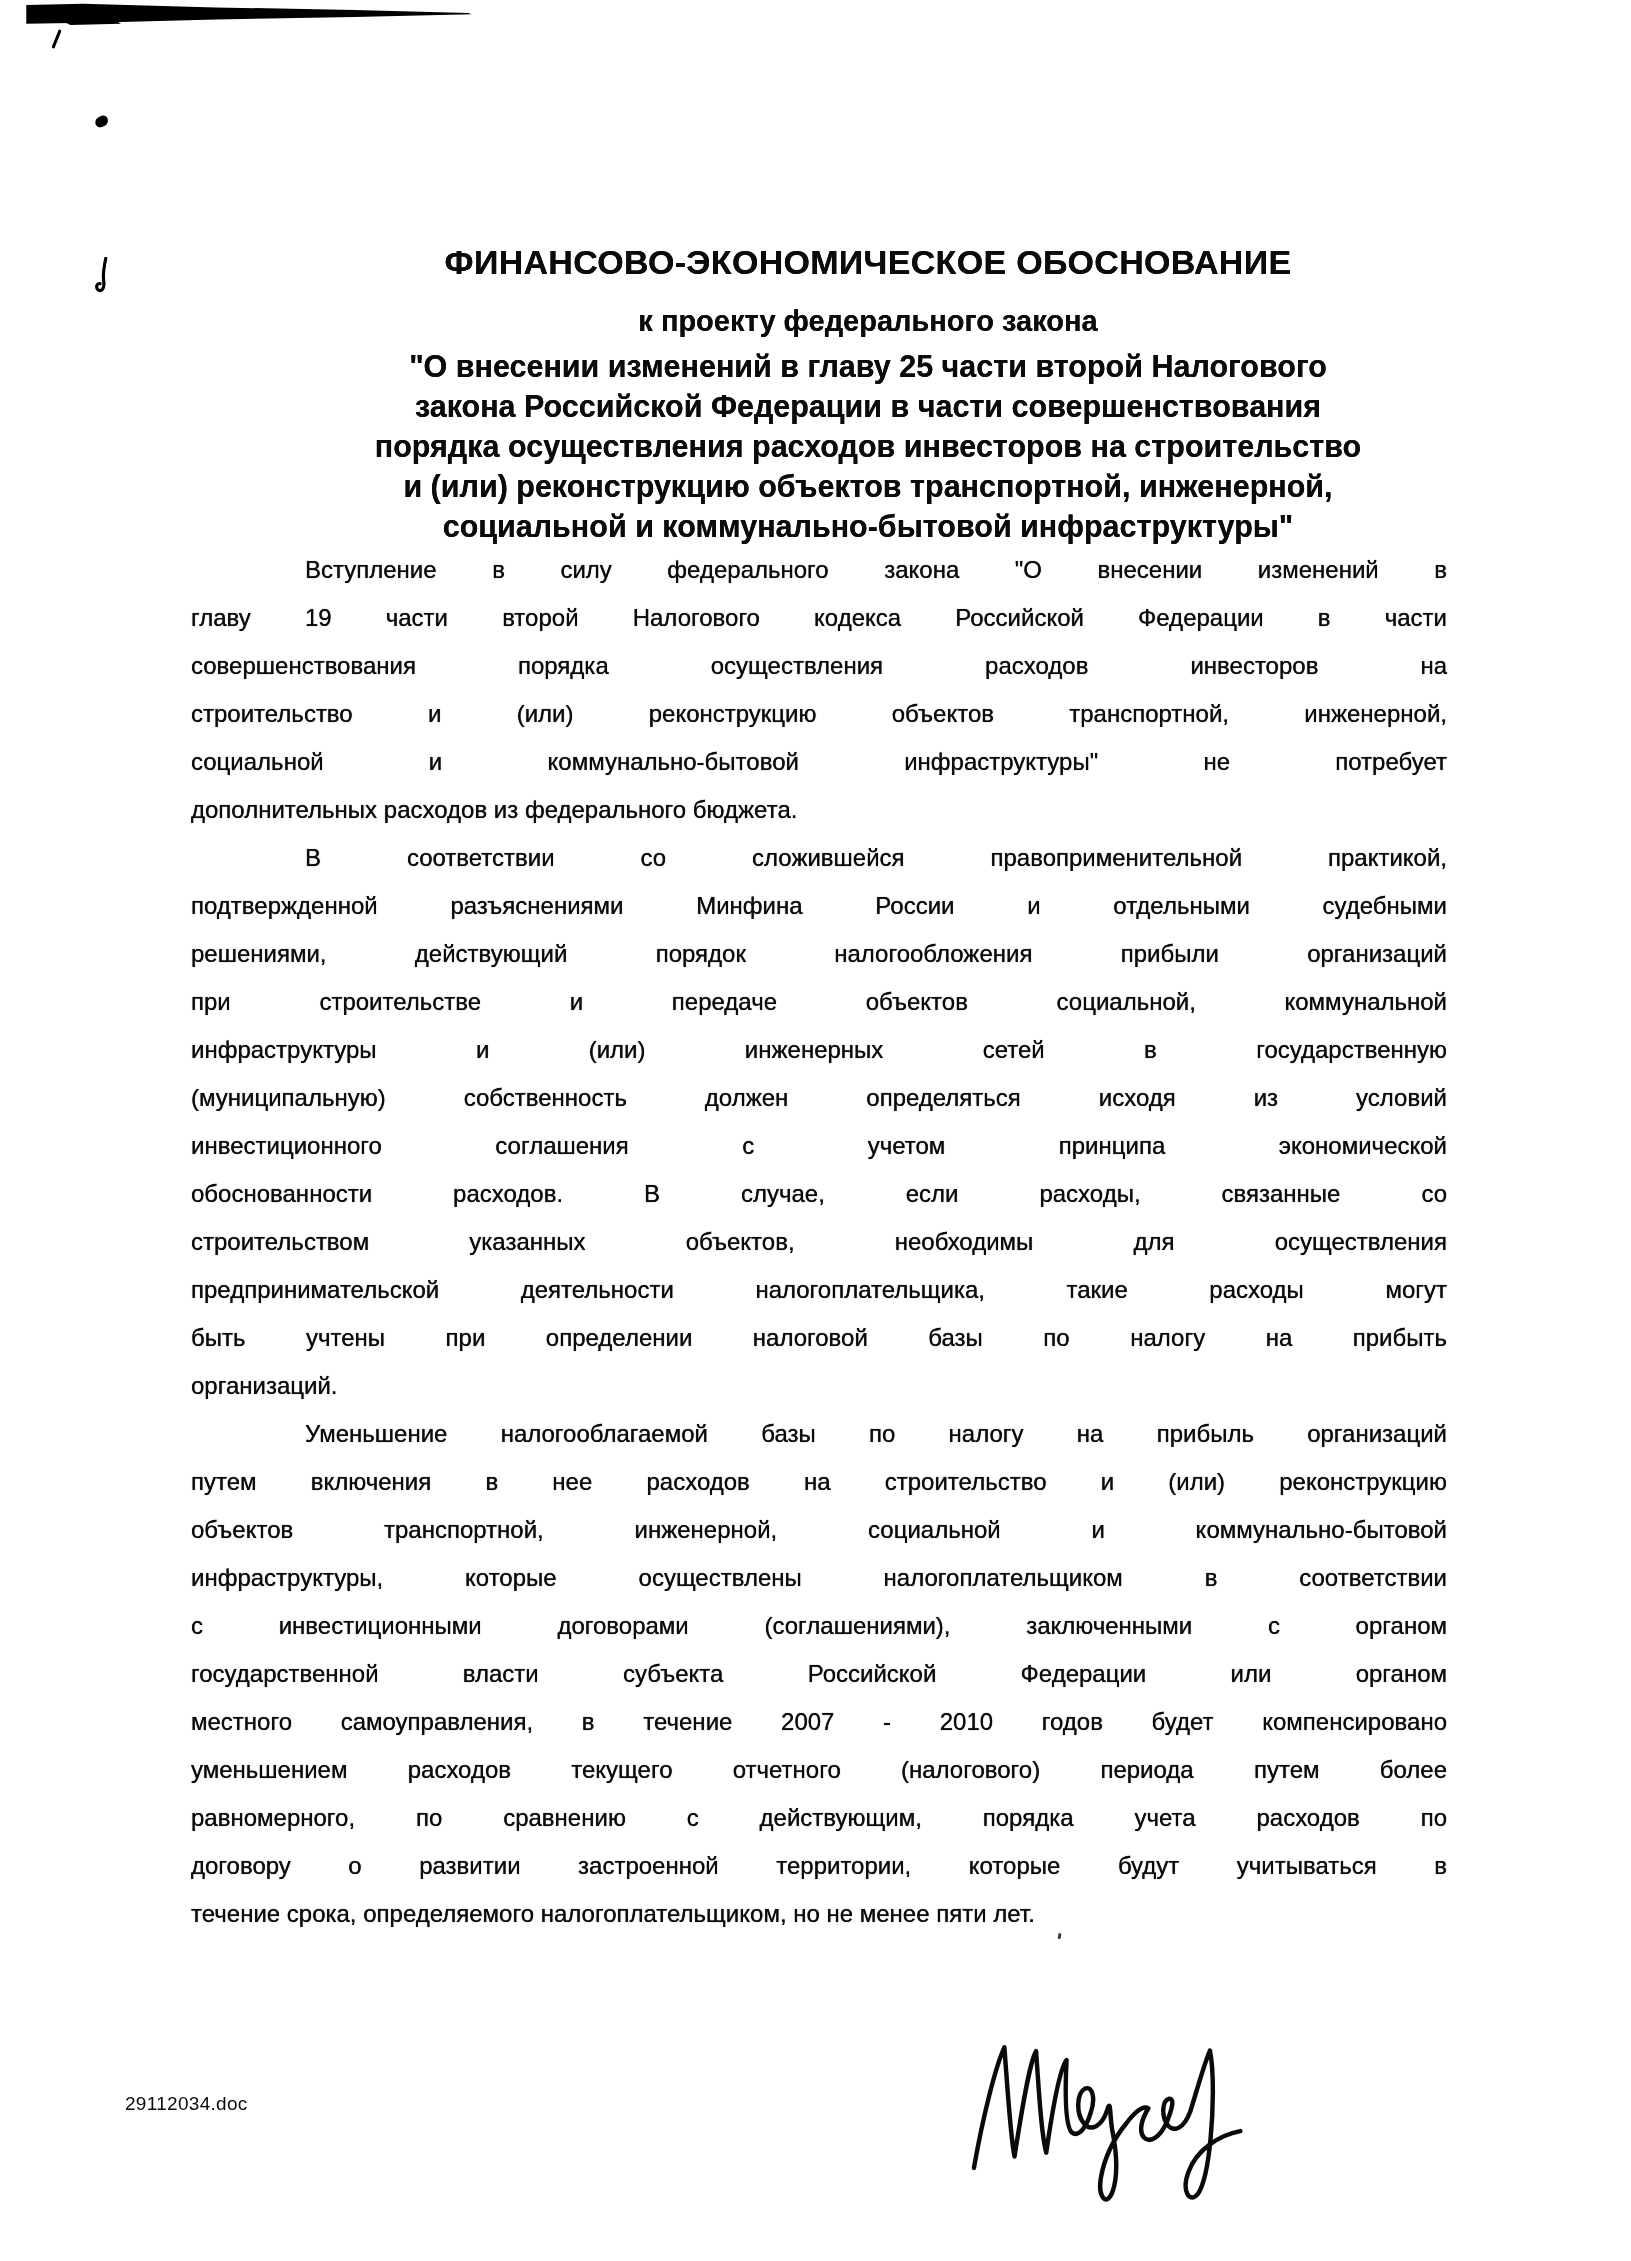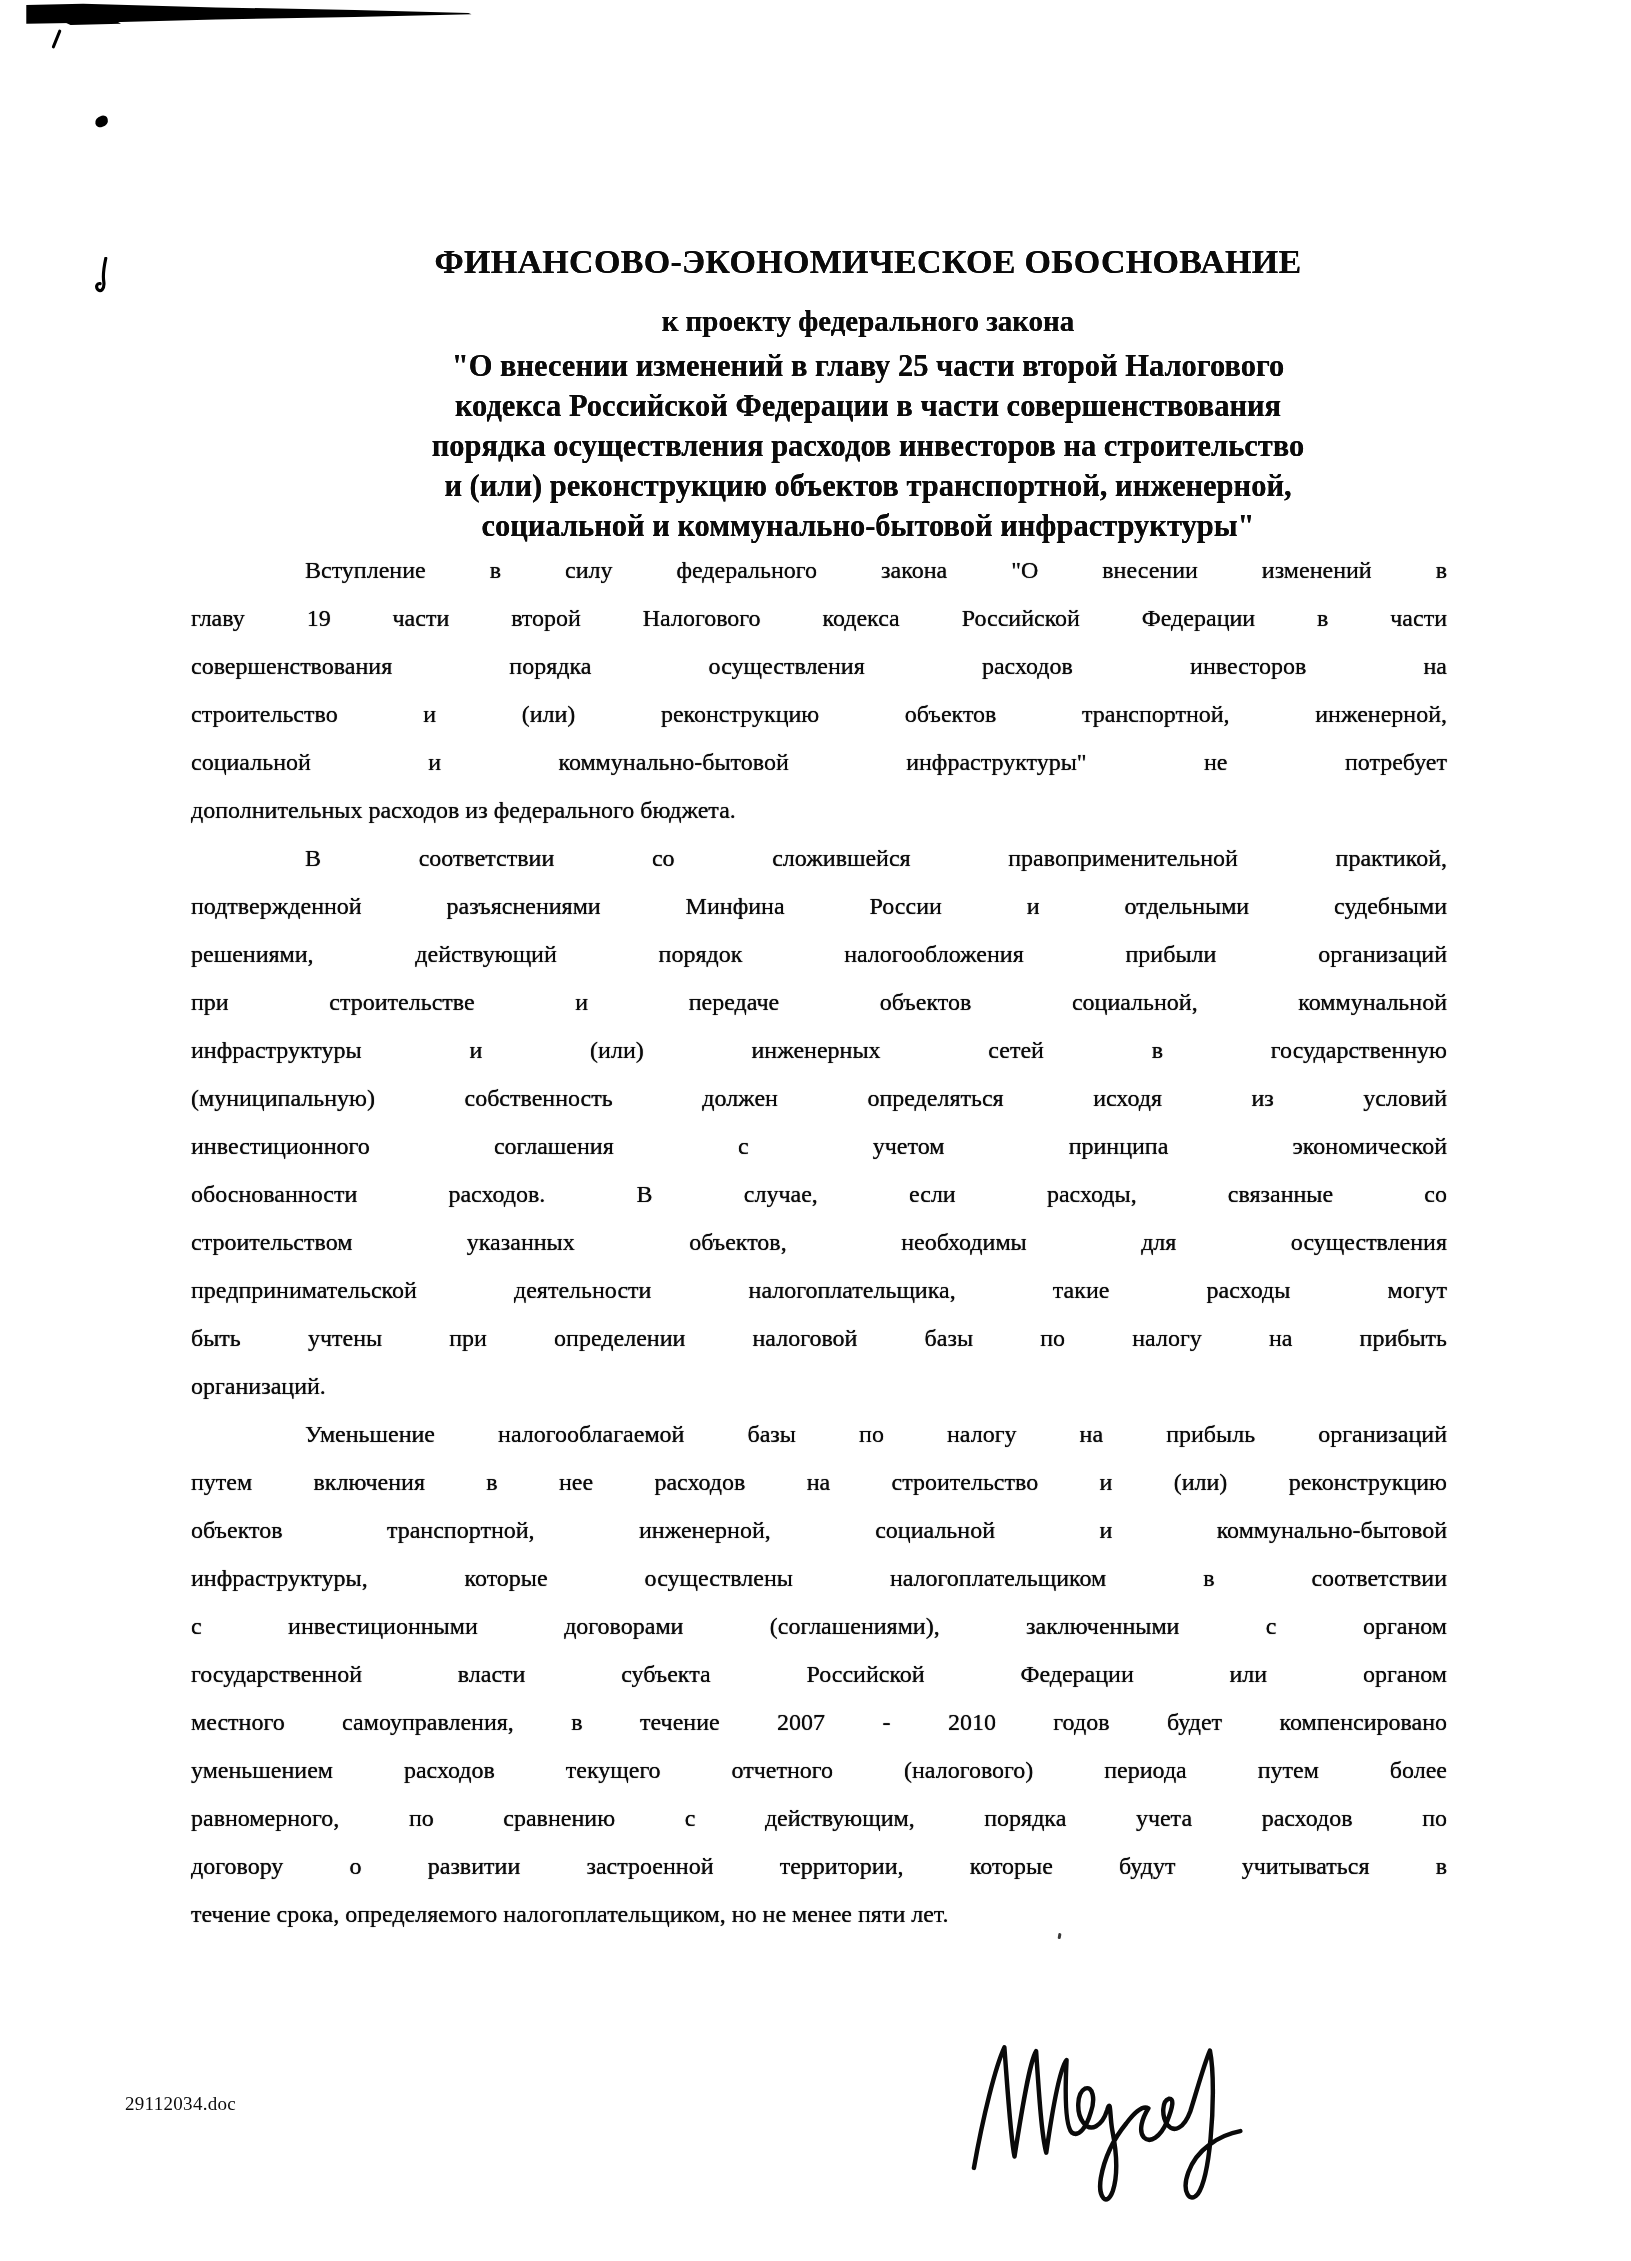--- a/index.html
+++ b/index.html
@@ -3,21 +3,21 @@
 <meta charset="utf-8">
 <style>
   html, body { margin: 0; padding: 0; background: #e8e8e8; }
   .page {
     position: relative;
     width: 1631px;
     height: 2261px;
     margin: 0 auto;
     background: #ffffff;
     overflow: hidden;
-    font-family: Liberation Serif, serif;
+    font-family: Liberation Sans, sans-serif;
     color: #0b0b0b;
   }
 
   
   .top-line { position: absolute; left: 25.4px; top: 2.5px; }
 
   .tick {
     position: absolute; left: 55px; top: 29px;
     width: 3.2px; height: 20.3px; background: #000;
     border-radius: 1.9px; transform: rotate(22deg);
@@ -78,21 +78,21 @@
   <div class="blob"></div>
   <svg class="hook" width="16.5" height="38" viewBox="0 0 26 60">
     <path d="M17,2 C14,16 12,30 14,40 C15,50 9,57 4,51 C1,47 3,41 8,42" fill="none" stroke="#000" stroke-width="5" stroke-linecap="round"></path>
   </svg>
   <div class="speck"></div>
 
   <div class="heading">
     <div class="title">ФИНАНСОВО-ЭКОНОМИЧЕСКОЕ ОБОСНОВАНИЕ</div>
     <div class="subtitle">к проекту федерального закона</div>
     <div class="law-line">"О внесении изменений в главу 25 части второй Налогового</div>
-    <div class="law-line">кодекса Российской Федерации в части совершенствования</div>
+    <div class="law-line">закона Российской Федерации в части совершенствования</div>
     <div class="law-line">порядка осуществления расходов инвесторов на строительство</div>
     <div class="law-line">и (или) реконструкцию объектов транспортной, инженерной,</div>
     <div class="law-line">социальной и коммунально-бытовой инфраструктуры"</div>
   </div>
 
   <div class="bodytext">
 
     <div class="jline indent">Вступление в силу федерального закона "О внесении изменений в</div>
     <div class="jline">главу 19 части второй Налогового кодекса Российской Федерации в части</div>
     <div class="jline">совершенствования порядка осуществления расходов инвесторов на</div>

